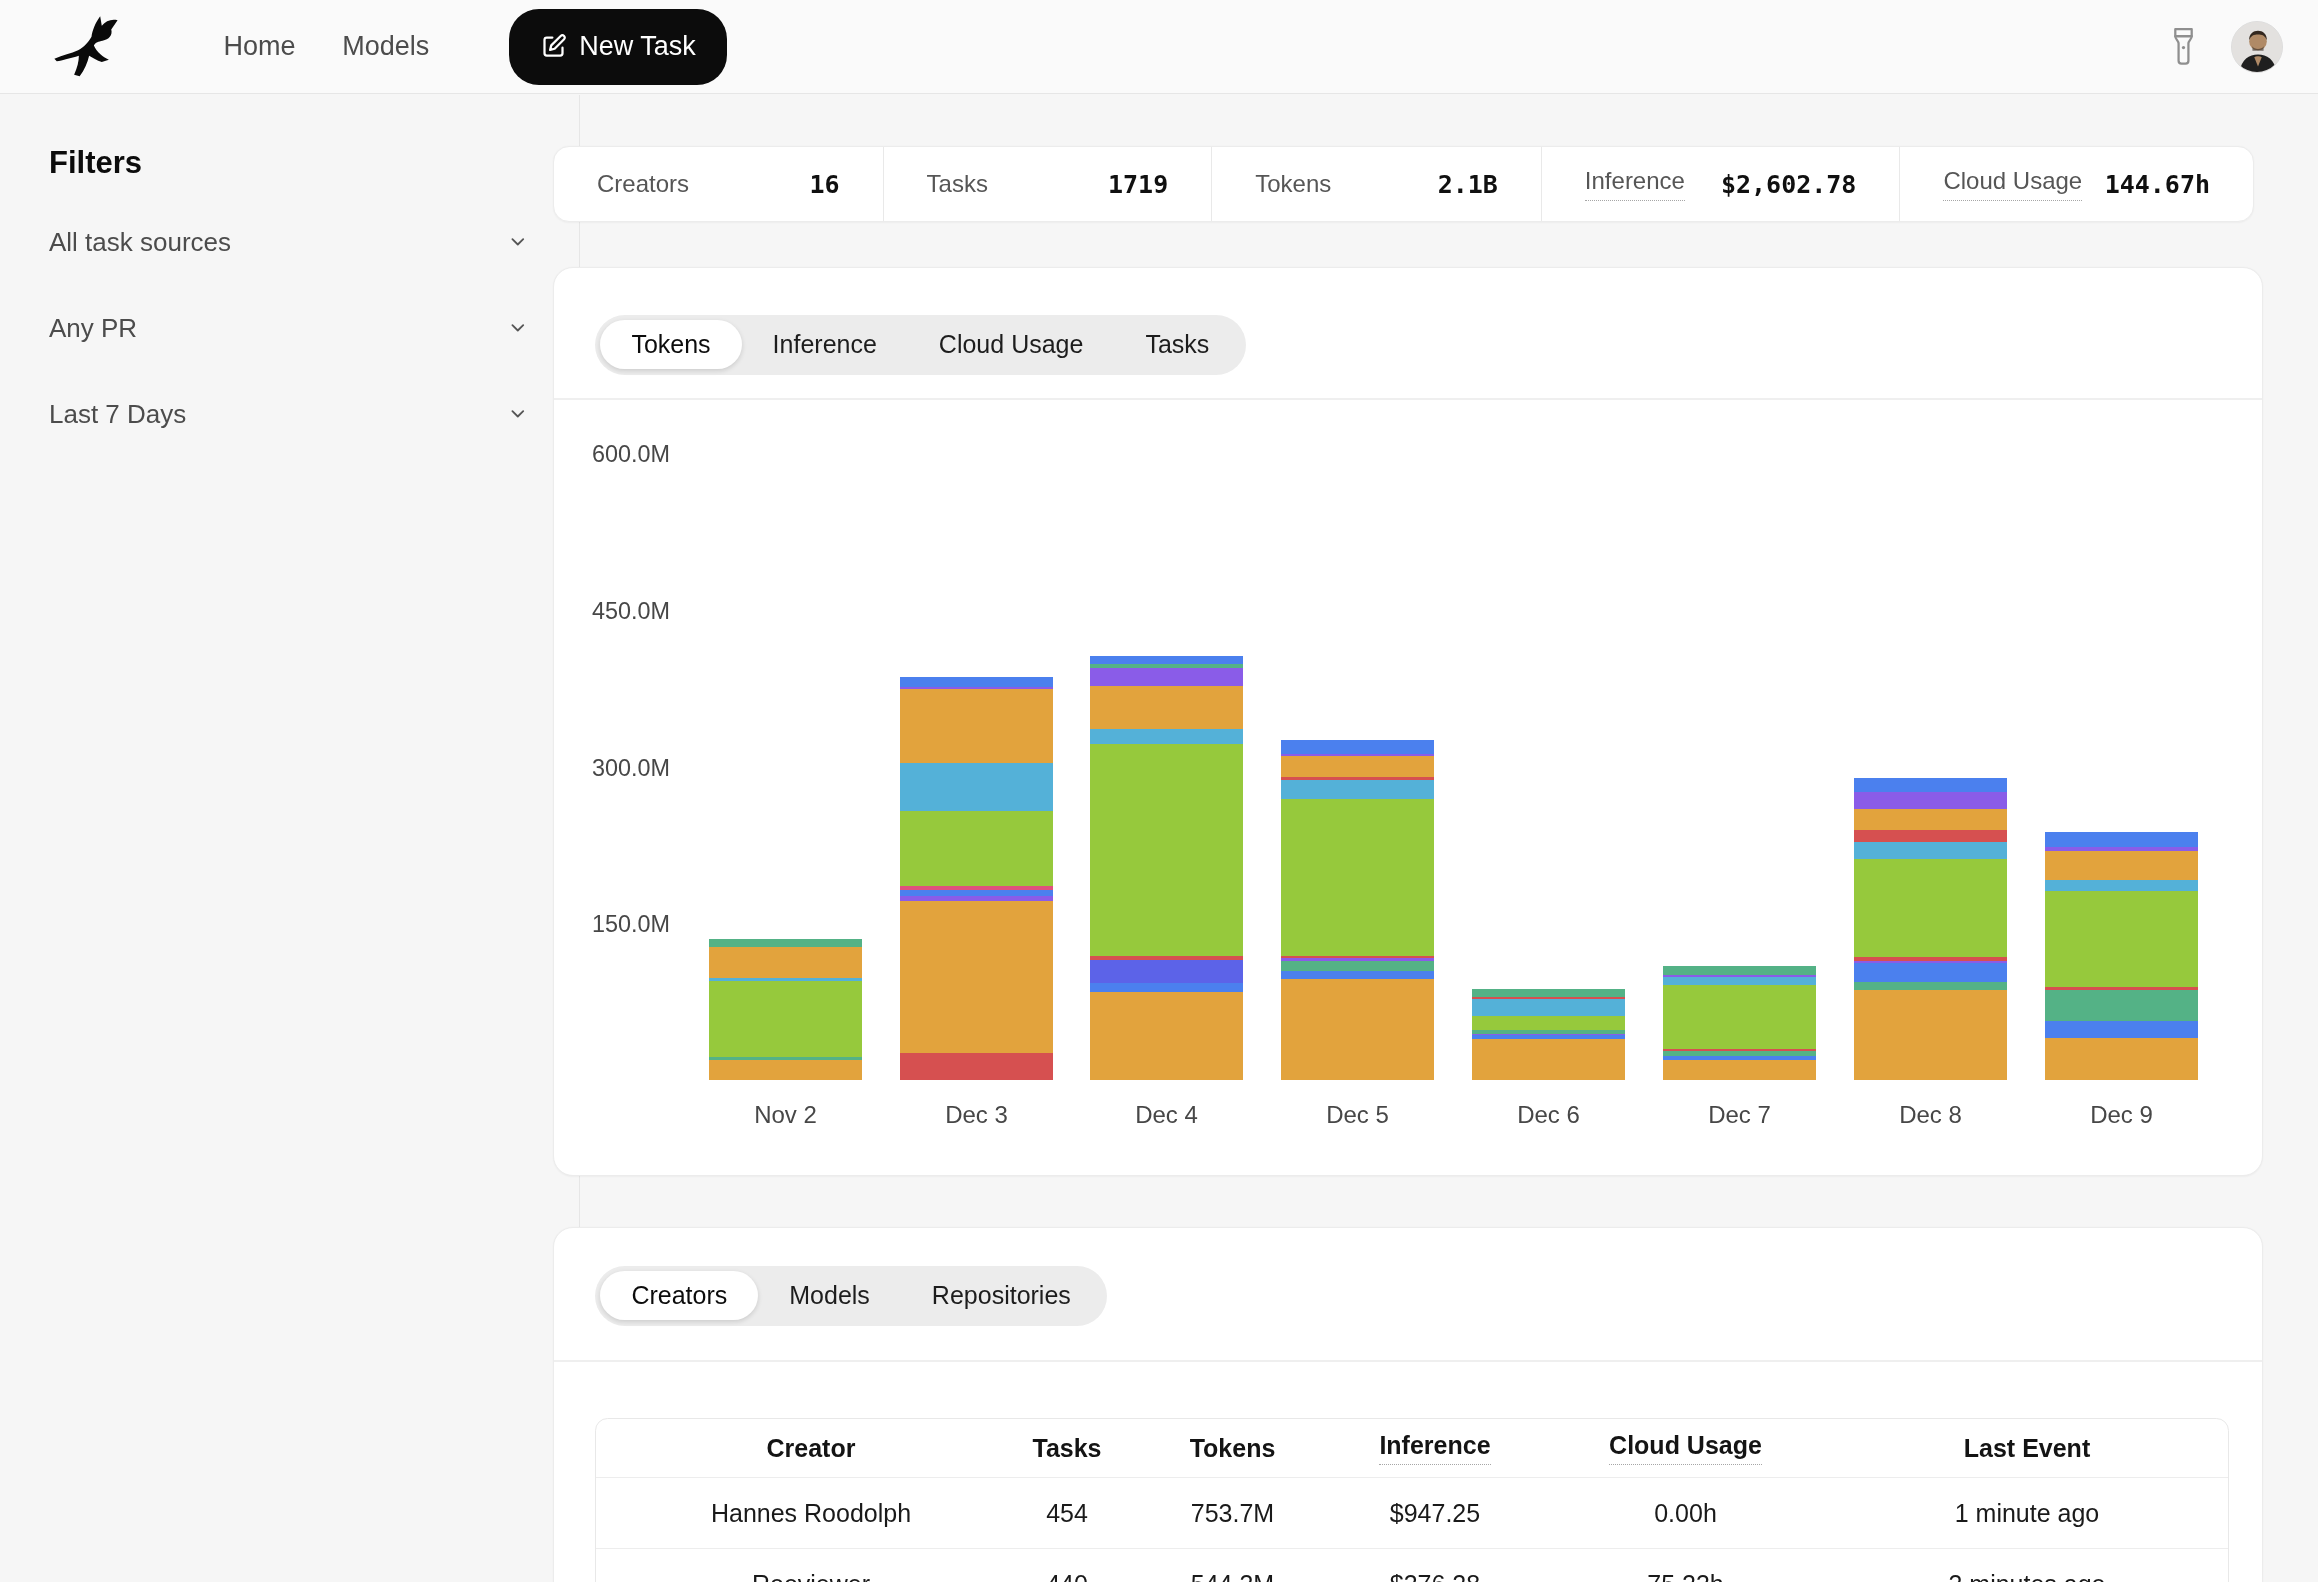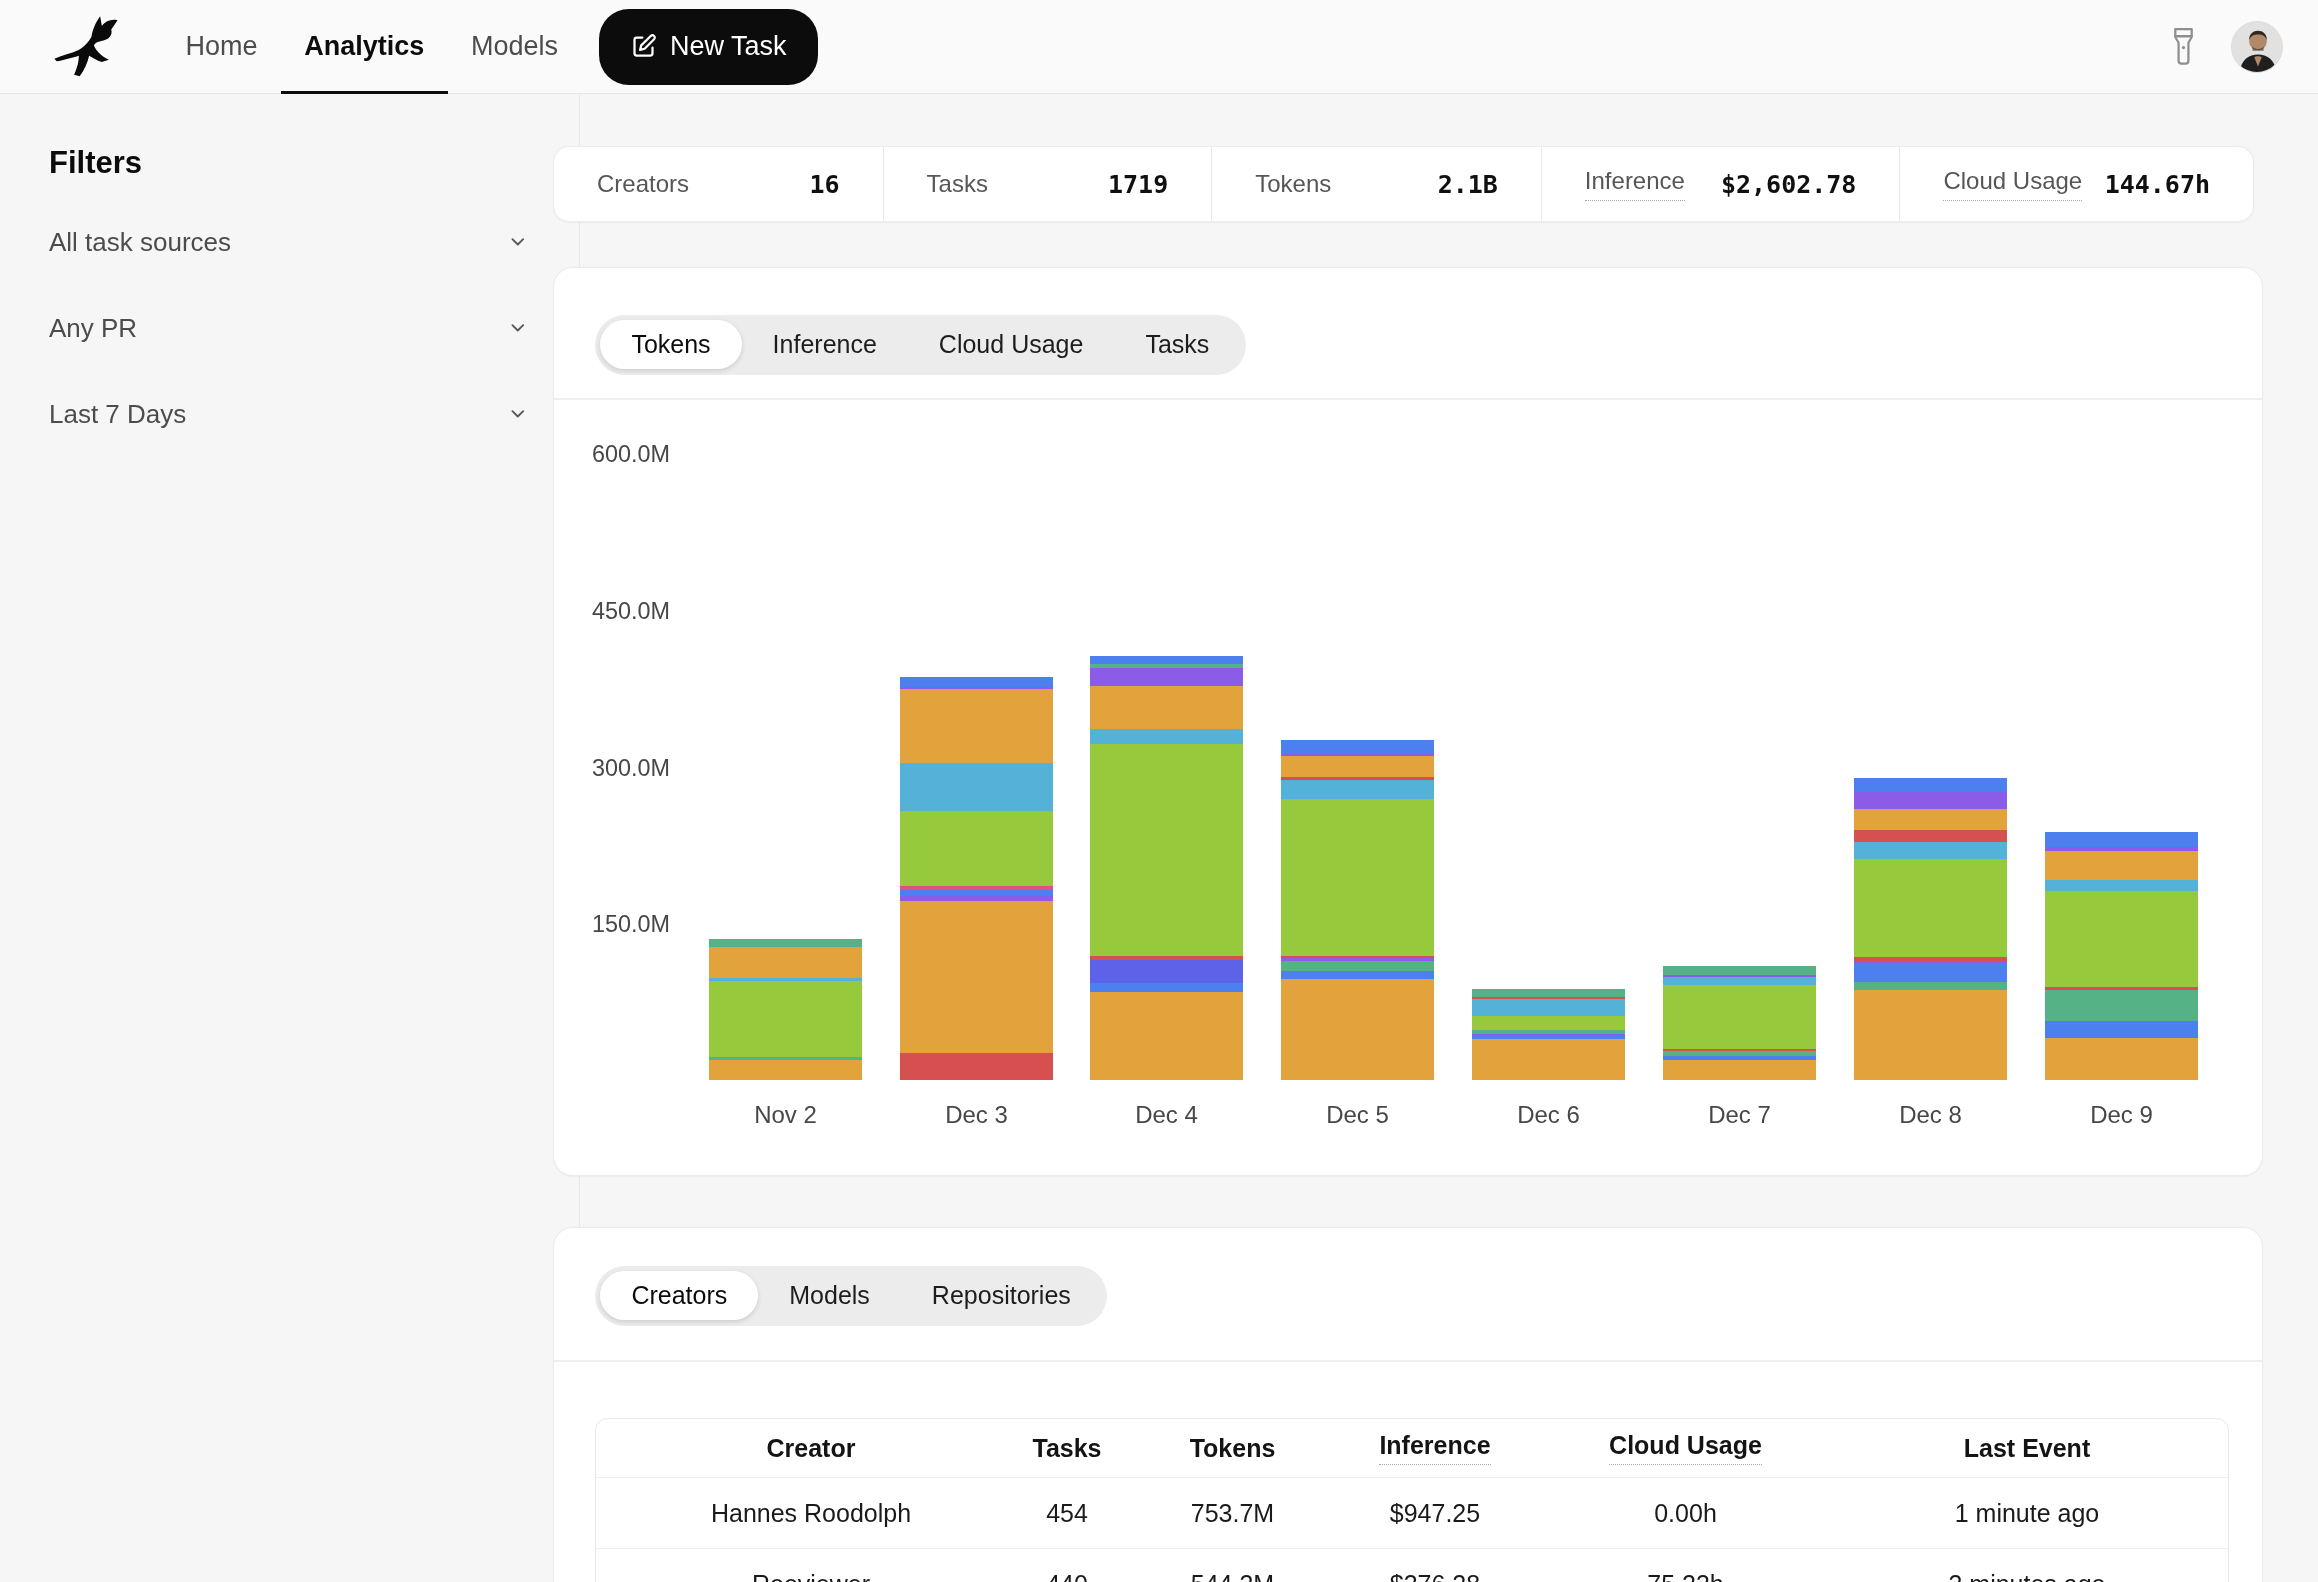--- a/index.html
+++ b/index.html
@@ -9,21 +9,21 @@
     background:#f6f6f6;
     font-family:"Liberation Sans", sans-serif;
     color:#1a1a1a;
   }
   .mono { font-family:"DejaVu Sans Mono", monospace; }
 
   
   .topbar {
     position:absolute; top:0; left:0; width:2319px; height:94px;
     background:#fafafa; border-bottom:0.9px solid #e6e6e6;
-    display:flex; align-items:center; z-index:5;
+    display:flex; align-items:center; z-index:5;gap:38px;
   }
   .logo { margin-left:52px; width:79px; height:68px; display:flex; align-items:center; cursor:pointer; }
   .nav { display:flex; align-items:stretch; height:100%; margin-left:31px; }
   .nav-item {
     position:relative; display:flex; align-items:center;
     padding:0 23.4px; font-size:27px; color:#4c4c4c; cursor:pointer;
   }
   .nav-item.active { color:#0c0c0c; font-weight:700; }
   .nav-item.active::after {
     content:""; position:absolute; left:0; right:0; bottom:-0.9px; height:2.7px; background:#0c0c0c;
@@ -127,23 +127,20 @@
 
 <header class="topbar">
   <div class="logo">
     <svg viewBox="0 0 100 84" width="79" height="68">
       <path fill="#0a0a0a" d="M3,57 C14,52 24,50 33,46 C41,42 46,36 50,29 C51,21 55,11 61,3 L63,15 C68,9 75,6 83,8 L75,20 C77,27 72,33 64,34 C59,35 55,36 53,40 C57,49 64,54 72,58 L63,61 C57,59 51,55 47,53 C45,62 41,71 35,79 L28,77 C32,68 34,60 34,53 C24,56 13,59 6,60 Z"></path>
     </svg>
   </div>
   <nav class="nav" id="nav">
       <div class="nav-item">
         <span>Home</span>
-      </div>
-      <div class="nav-item active">
-        <span>Analytics</span>
       </div>
       <div class="nav-item">
         <span>Models</span>
       </div>
     </nav>
   <button class="new-task">
     <span style="display:flex;">
       <svg width="27" height="27" viewBox="0 0 24 24" fill="none" stroke="#ffffff" stroke-width="2" stroke-linecap="round" stroke-linejoin="round">
         <path d="M11 4 H6 a2 2 0 0 0 -2 2 v12 a2 2 0 0 0 2 2 h12 a2 2 0 0 0 2 -2 v-5"></path>
         <path d="M18.4 2.6 a2.1 2.1 0 0 1 3 3 L13 14 l-4 1 1 -4 z"></path>

